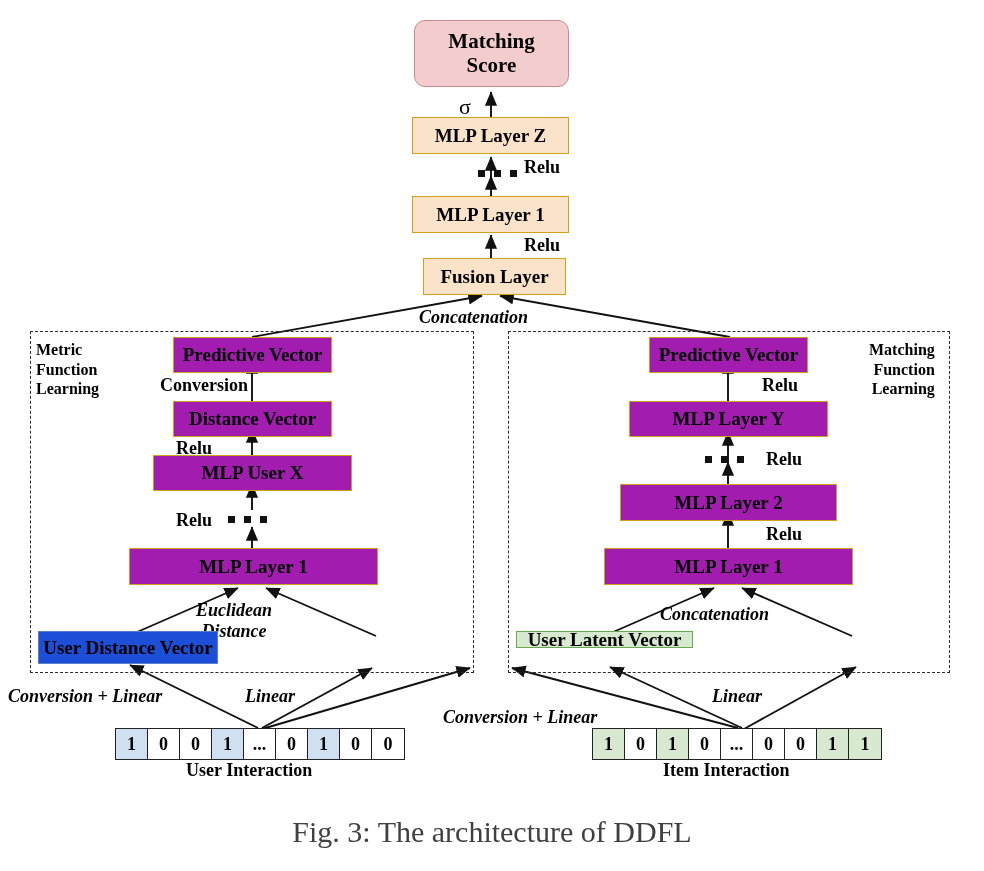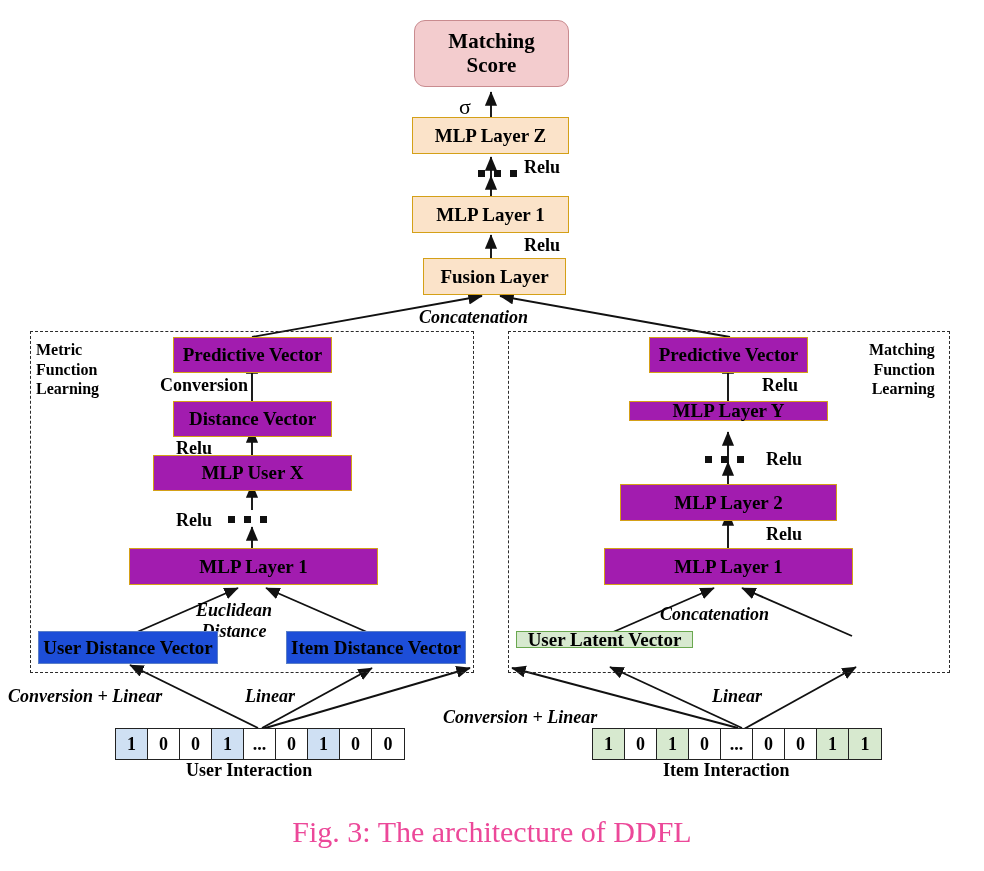--- a/index.html
+++ b/index.html
@@ -34,21 +34,21 @@
 
   .vec{position:absolute;display:flex;box-sizing:border-box;border:1.5px solid #222;}
   .vec .cell{width:32px;height:30px;box-sizing:border-box;border-right:1.5px solid #222;
              display:flex;align-items:center;justify-content:center;font-weight:bold;font-size:18px;
              background:#fff;font-family:"Liberation Serif",serif;}
   .vec .cell:last-child{border-right:none;}
   .vec .cell.hl-blue{background:#cfe0f3;}
   .vec .cell.hl-green{background:#d7e9cf;}
 
   .caption{position:absolute;left:0;width:984px;text-align:center;
-           font-family:"Liberation Serif",serif;font-size:30px;color:#ec4899;}
+           font-family:"Liberation Serif",serif;font-size:30px;color:#404040;}
 </style>
 </head>
 <body>
 
 <div id="canvas">
 
   <svg class="lines" viewBox="0 0 984 871" xmlns="http://www.w3.org/2000/svg">
     <defs>
       <marker id="ah" markerWidth="9" markerHeight="9" refX="7.2" refY="3.2" orient="auto" markerUnits="strokeWidth">
         <path d="M0,0 L0,6.4 L7.6,3.2 z" fill="#111"></path>
@@ -154,37 +154,34 @@
     <span>MLP Layer 1</span>
   </div>
 
   <div class="lbl-i" style="left:196px;top:600px;text-align:center;white-space:pre-line;">Euclidean
 Distance</div>
 
   <div class="box blue" style="left:38px;top:631px;width:180px;height:33px;">
     <span>User Distance Vector</span>
   </div>
 
-  <div class="box blue" style="left:286px;top:631px;width:180px;height:33px;">
-    <span>Item Distance Vector</span>
-  </div>
 
   <div class="dashbox" style="left:508px;top:331px;width:442px;height:342px;"></div>
 
   <div class="lbl-block" style="left:869px;top:340px;text-align:right;">Matching
 Function
 Learning</div>
 
   <div class="box cream" style="left:649px;top:337px;width:159px;height:36px;">
     <span>Predictive Vector</span>
   </div>
 
   <div class="lbl" style="left:762px;top:375px;">Relu</div>
 
-  <div class="box cream" style="left:629px;top:401px;width:199px;height:20px;">
+  <div class="box cream" style="left:629px;top:401px;width:199px;height:36px;">
     <span>MLP Layer Y</span>
   </div>
 
   <div class="dots" style="left:705px;top:456px;">
     <span></span>
     <span></span>
     <span></span>
   </div>
 
   <div class="lbl" style="left:766px;top:449px;">Relu</div>

